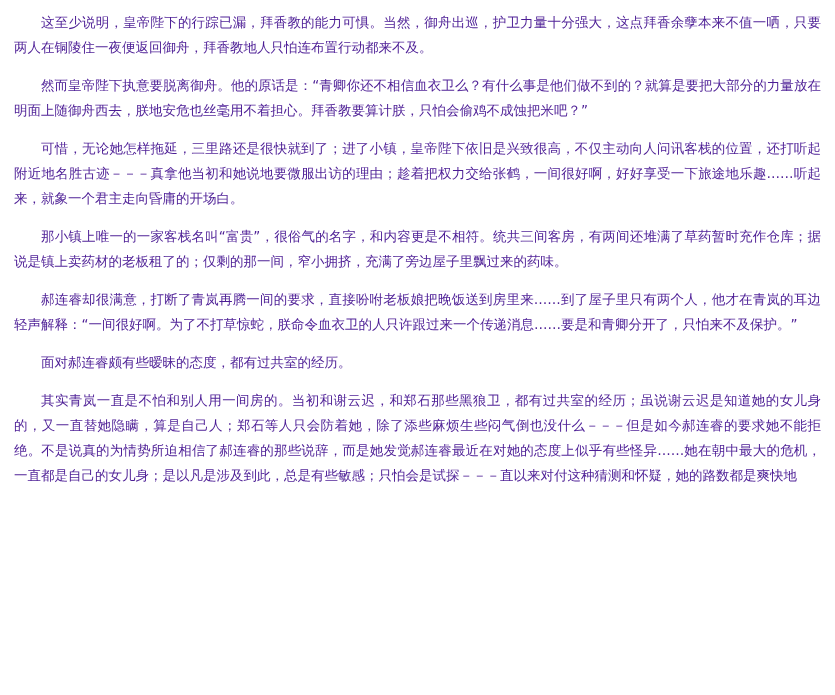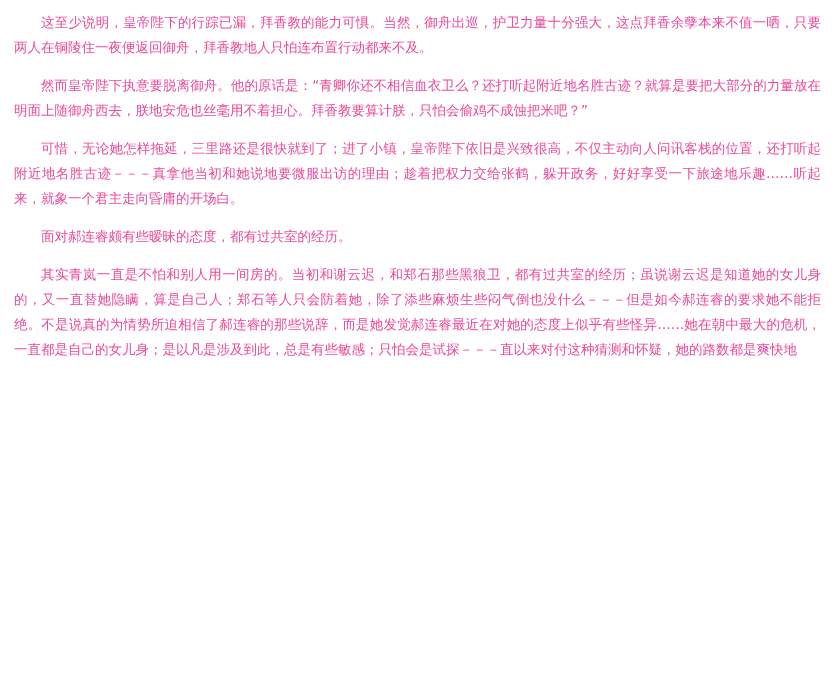--- a/index.html
+++ b/index.html
@@ -17,38 +17,40 @@
     position: relative;
     width: 835px;
     height: 695px;
     background: #ffffff;
     box-sizing: border-box;
     padding: 10px 14px 0 14px;
   }
   .novel-body {
     font-size: 13.5px;
     line-height: 25px;
-    color: #ec4899;
+    color: #4c1d95;
     text-align: justify;
     text-justify: inter-ideograph;
   }
   .para {
     margin: 0 0 13px 0;
     text-indent: 2em;
     white-space: pre-wrap;
     word-break: break-all;
   }
   .para:last-child {
     margin-bottom: 15px;
   }
 </style>
 </head>
 <body>
 
 <div class="page">
   <div class="novel-body">
     <p class="para">这至少说明，皇帝陛下的行踪已漏，拜香教的能力可惧。当然，御舟出巡，护卫力量十分强大，这点拜香余孽本来不值一哂，只要两人在铜陵住一夜便返回御舟，拜香教地人只怕连布置行动都来不及。</p>
-    <p class="para">然而皇帝陛下执意要脱离御舟。他的原话是：“青卿你还不相信血衣卫么？还打听起附近地名胜古迹？就算是要把大部分的力量放在明面上随御舟西去，朕地安危也丝毫用不着担心。拜香教要算计朕，只怕会偷鸡不成蚀把米吧？”</p>
-    <p class="para">可惜，无论她怎样拖延，三里路还是很快就到了；进了小镇，皇帝陛下依旧是兴致很高，不仅主动向人问讯客栈的位置，还打听起附近地名胜古迹－－－真拿他当初和她说地要微服出访的理由；趁着把权力交给张鹤，躲开政务，好好享受一下旅途地乐趣……听起来，就象一个君主走向昏庸的开场白。</p>
+    <p class="para">然而皇帝陛下执意要脱离御舟。他的原话是：“青卿你还不相信血衣卫么？有什么事是他们做不到的？就算是要把大部分的力量放在明面上随御舟西去，朕地安危也丝毫用不着担心。拜香教要算计朕，只怕会偷鸡不成蚀把米吧？”</p>
+    <p class="para">可惜，无论她怎样拖延，三里路还是很快就到了；进了小镇，皇帝陛下依旧是兴致很高，不仅主动向人问讯客栈的位置，还打听起附近地名胜古迹－－－真拿他当初和她说地要微服出访的理由；趁着把权力交给张鹤，一间很好啊，好好享受一下旅途地乐趣……听起来，就象一个君主走向昏庸的开场白。</p>
+    <p class="para">那小镇上唯一的一家客栈名叫“富贵”，很俗气的名字，和内容更是不相符。统共三间客房，有两间还堆满了草药暂时充作仓库；据说是镇上卖药材的老板租了的；仅剩的那一间，窄小拥挤，充满了旁边屋子里飘过来的药味。</p>
+    <p class="para">郝连睿却很满意，打断了青岚再腾一间的要求，直接吩咐老板娘把晚饭送到房里来……到了屋子里只有两个人，他才在青岚的耳边轻声解释：“一间很好啊。为了不打草惊蛇，朕命令血衣卫的人只许跟过来一个传递消息……要是和青卿分开了，只怕来不及保护。”</p>
     <p class="para">面对郝连睿颇有些暧昧的态度，都有过共室的经历。</p>
     <p class="para">其实青岚一直是不怕和别人用一间房的。当初和谢云迟，和郑石那些黑狼卫，都有过共室的经历；虽说谢云迟是知道她的女儿身的，又一直替她隐瞒，算是自己人；郑石等人只会防着她，除了添些麻烦生些闷气倒也没什么－－－但是如今郝连睿的要求她不能拒绝。不是说真的为情势所迫相信了郝连睿的那些说辞，而是她发觉郝连睿最近在对她的态度上似乎有些怪异……她在朝中最大的危机，一直都是自己的女儿身；是以凡是涉及到此，总是有些敏感；只怕会是试探－－－直以来对付这种猜测和怀疑，她的路数都是爽快地</p>
   </div>
 </div>
 
 </body></html>

